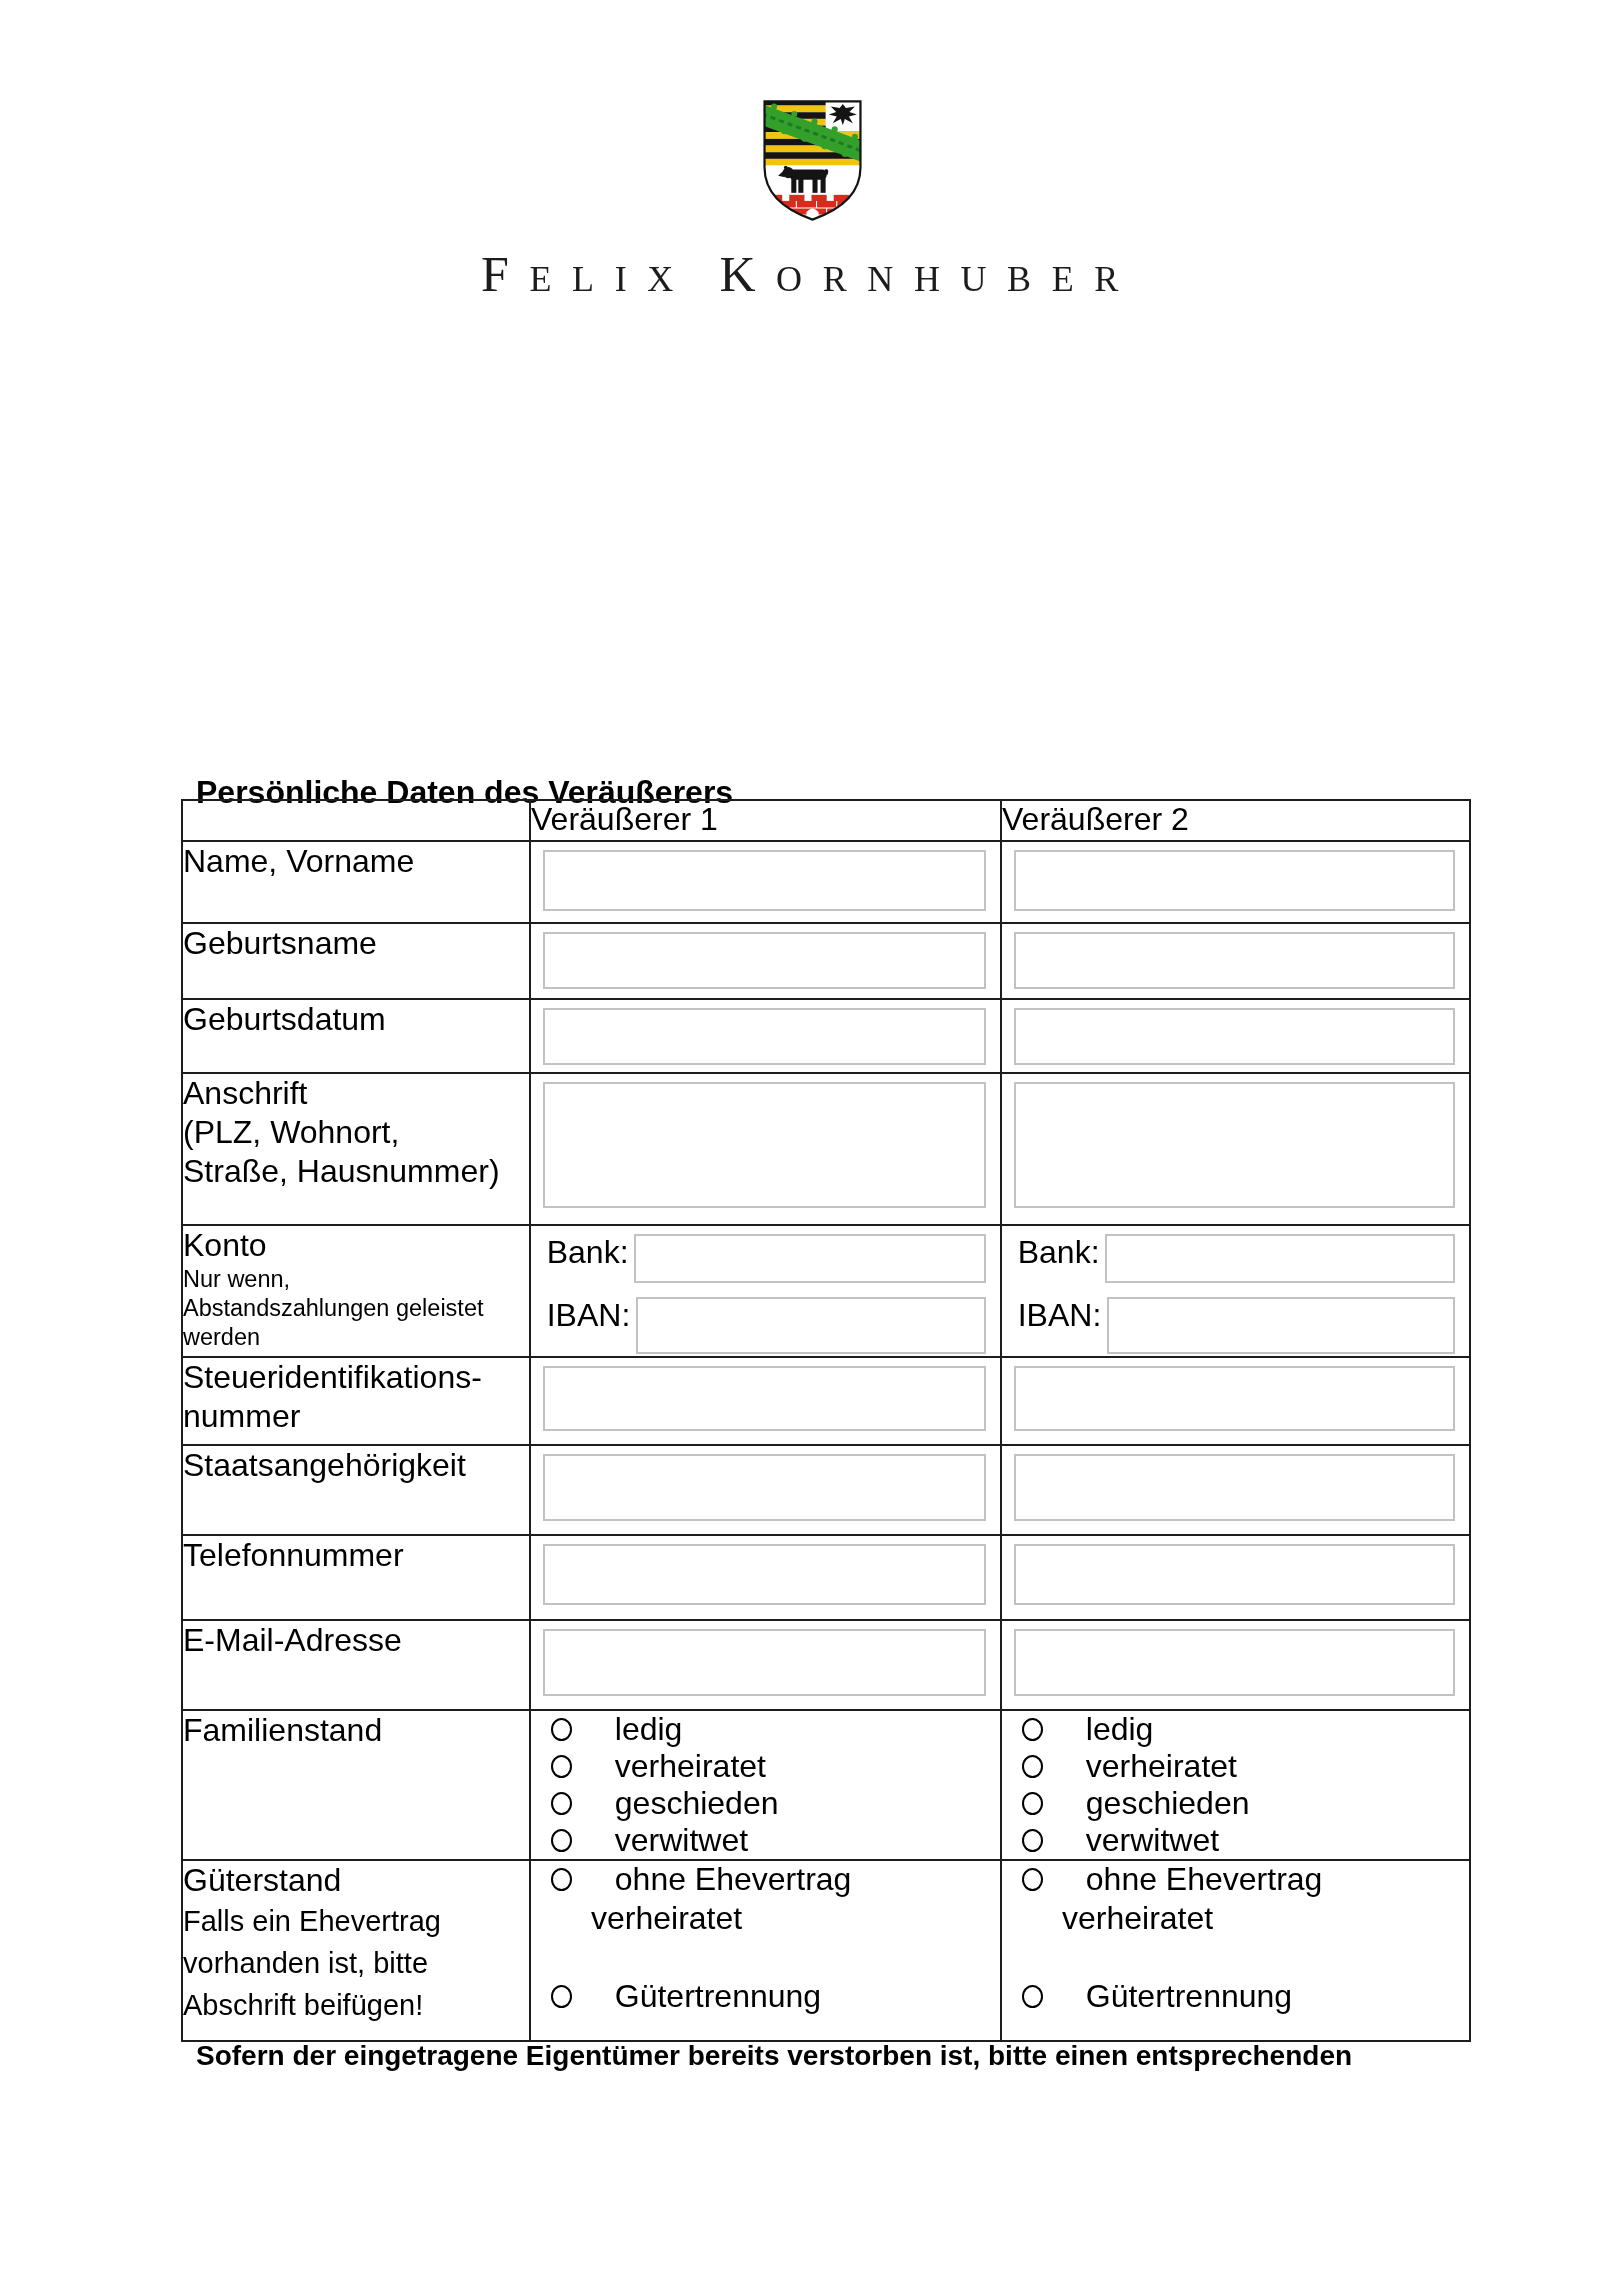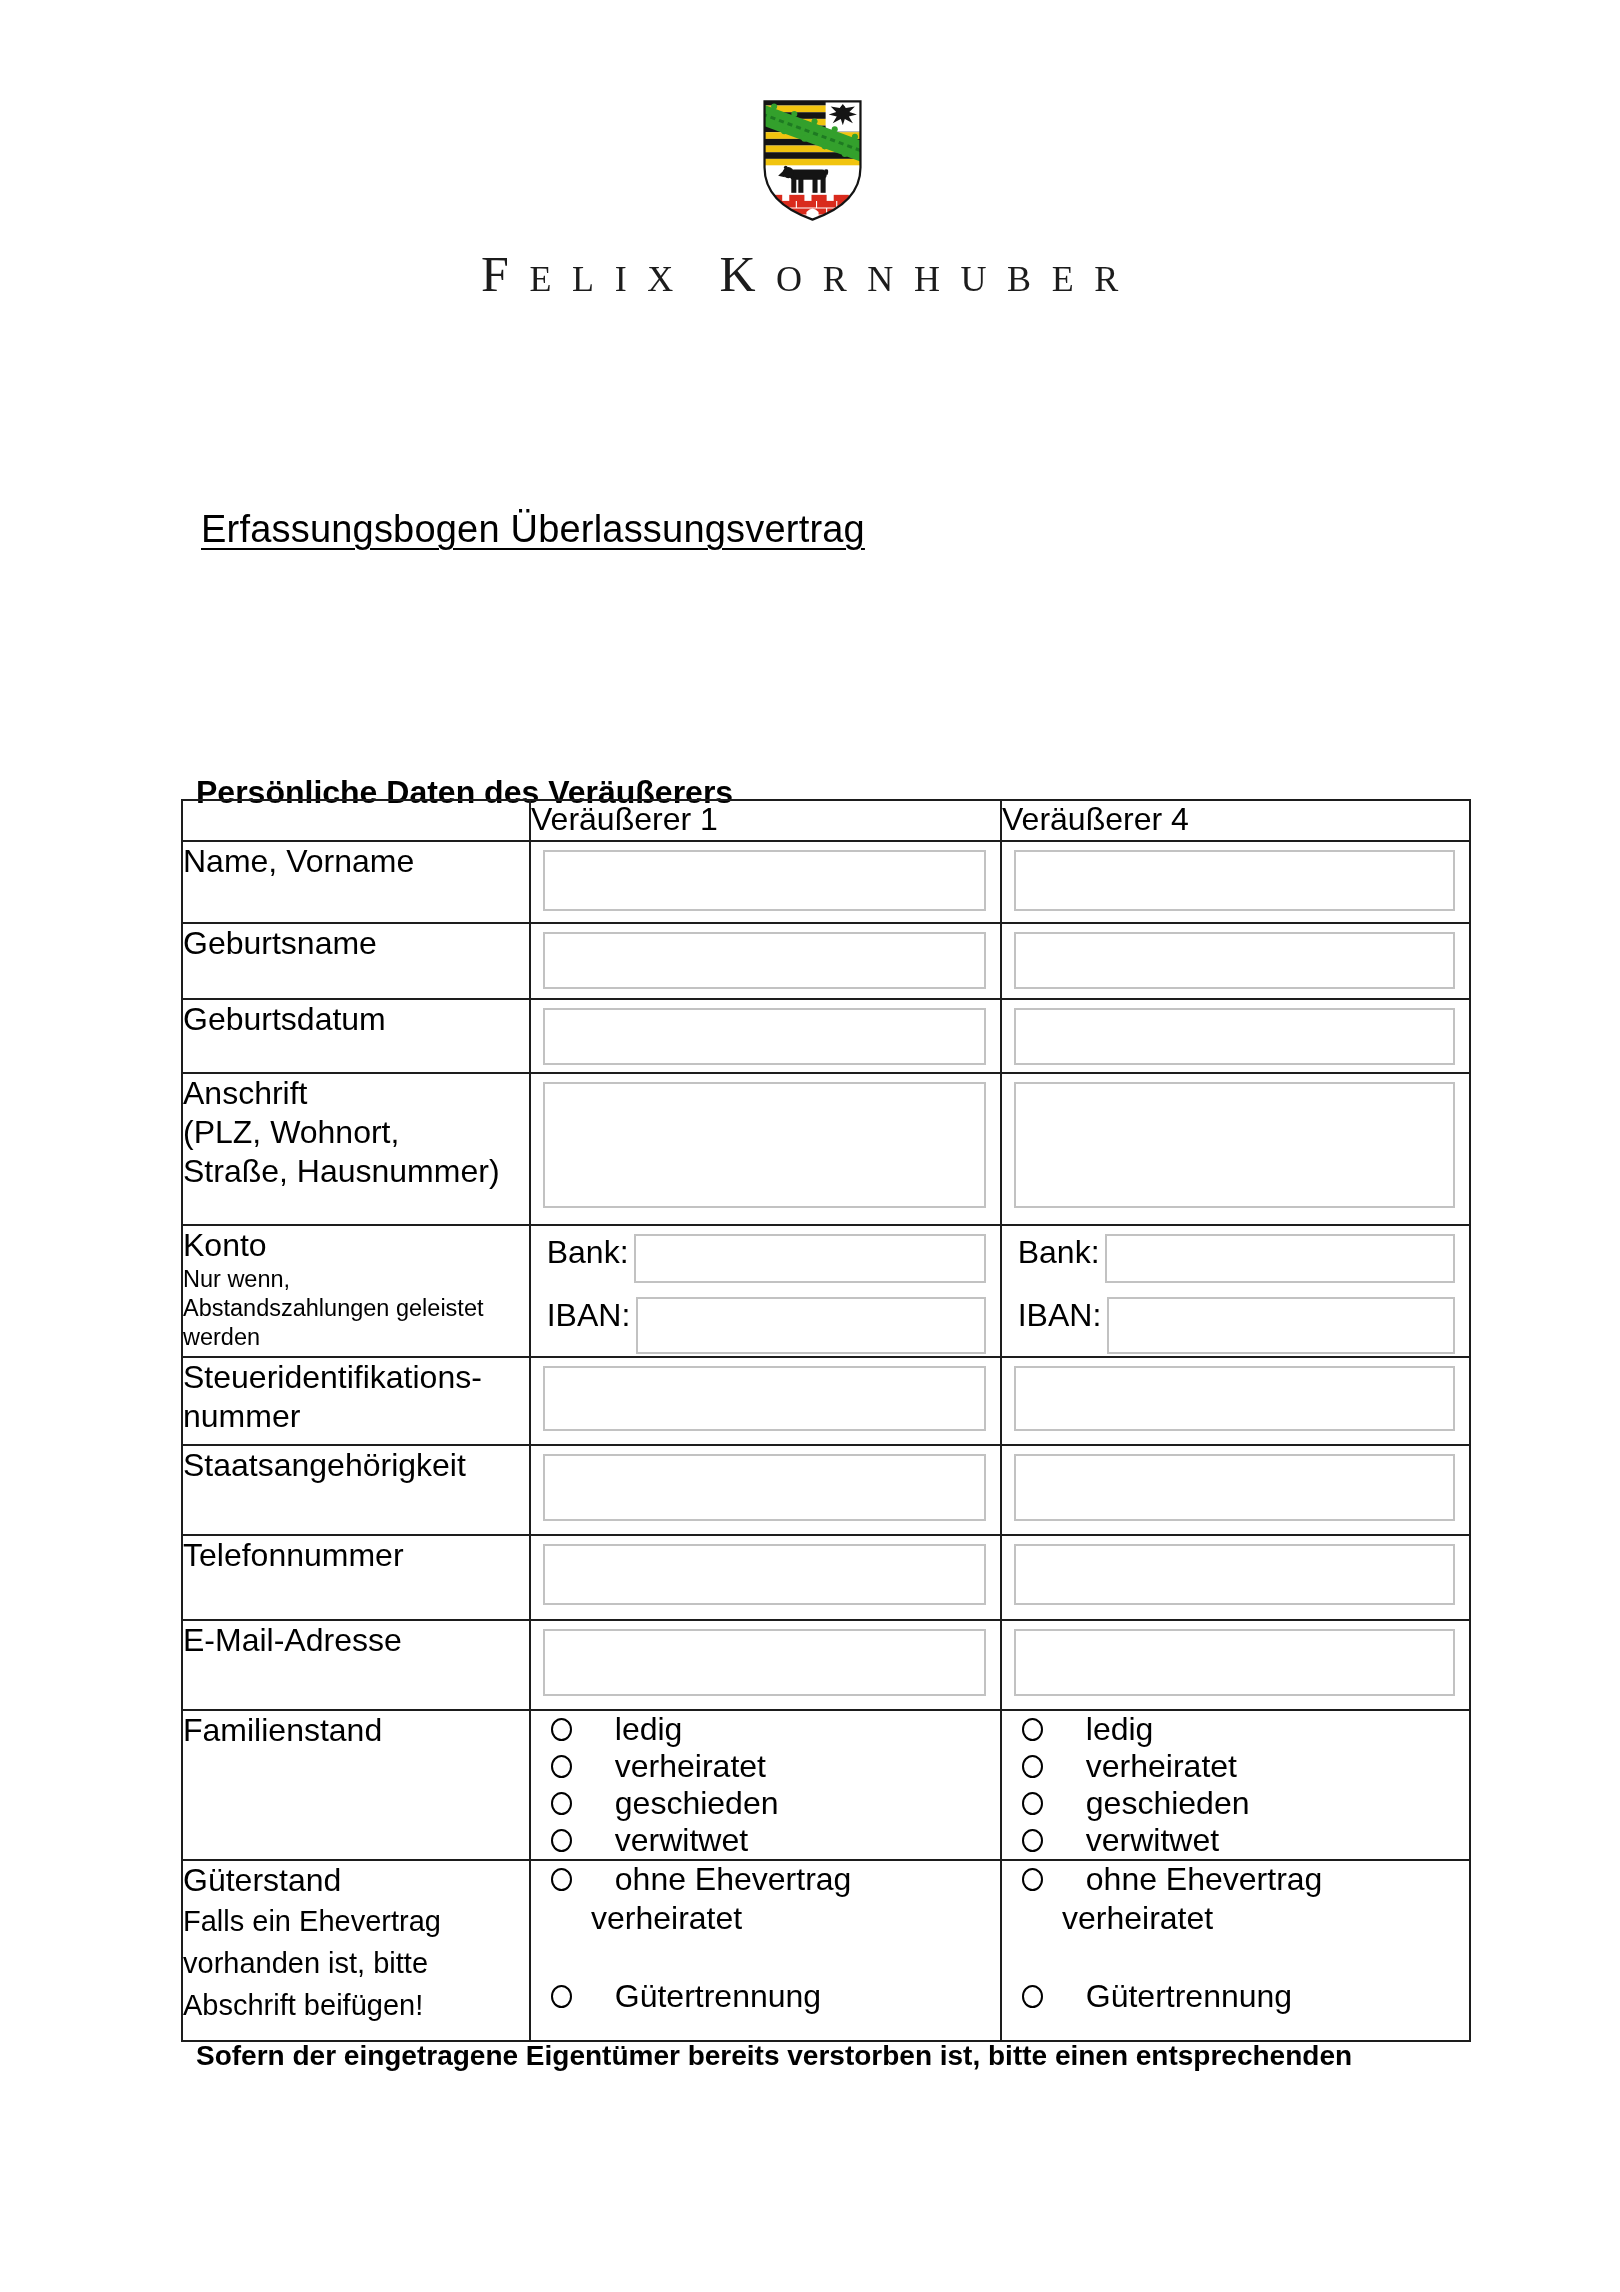--- a/index.html
+++ b/index.html
@@ -167,37 +167,36 @@
                  M8,108 V115 M24,108 V115 M64,108 V115 M84,108 V115" stroke="#ffffff" stroke-width="1.1"></path>
         <path d="M44,122 V112 Q50,105 56,112 V122 Z" fill="#ffffff"></path>
       </g>
     </g>
     <path d="M2.5,2.5 H97.5 V68 Q97.5 103 50 119.5 Q2.5 103 2.5 68 Z" fill="none" stroke="#141414" stroke-width="2.2"></path>
   </svg>
 
   <div class="lh-name"><span class="cap">F</span><span>ELIX</span><span class="word-gap"></span><span class="cap">K</span><span>ORNHUBER</span></div>
 
 
-  <div class="doc-title">Erfassungsbogen Überlassungsvertrag</div>
 
 
   <div class="section-heading">Persönliche Daten des Veräußerers</div>
 
   <table class="form-table">
     <colgroup>
         <col style="width:348px">
         <col style="width:471px">
         <col style="width:469px">
       </colgroup>
 
     <tbody>
         <tr class="r-head">
       <td class="col-head"></td>
       <td class="col-head">Veräußerer 1</td>
-      <td class="col-head">Veräußerer 4</td>
+      <td class="col-head">Veräußerer 2</td>
     </tr>
 
     <tr class="r-name">
       <td class="lbl">
             <div>Name, Vorname</div>
           </td>
       <td>
             <div class="input-box"></div>
           </td>
       <td>

